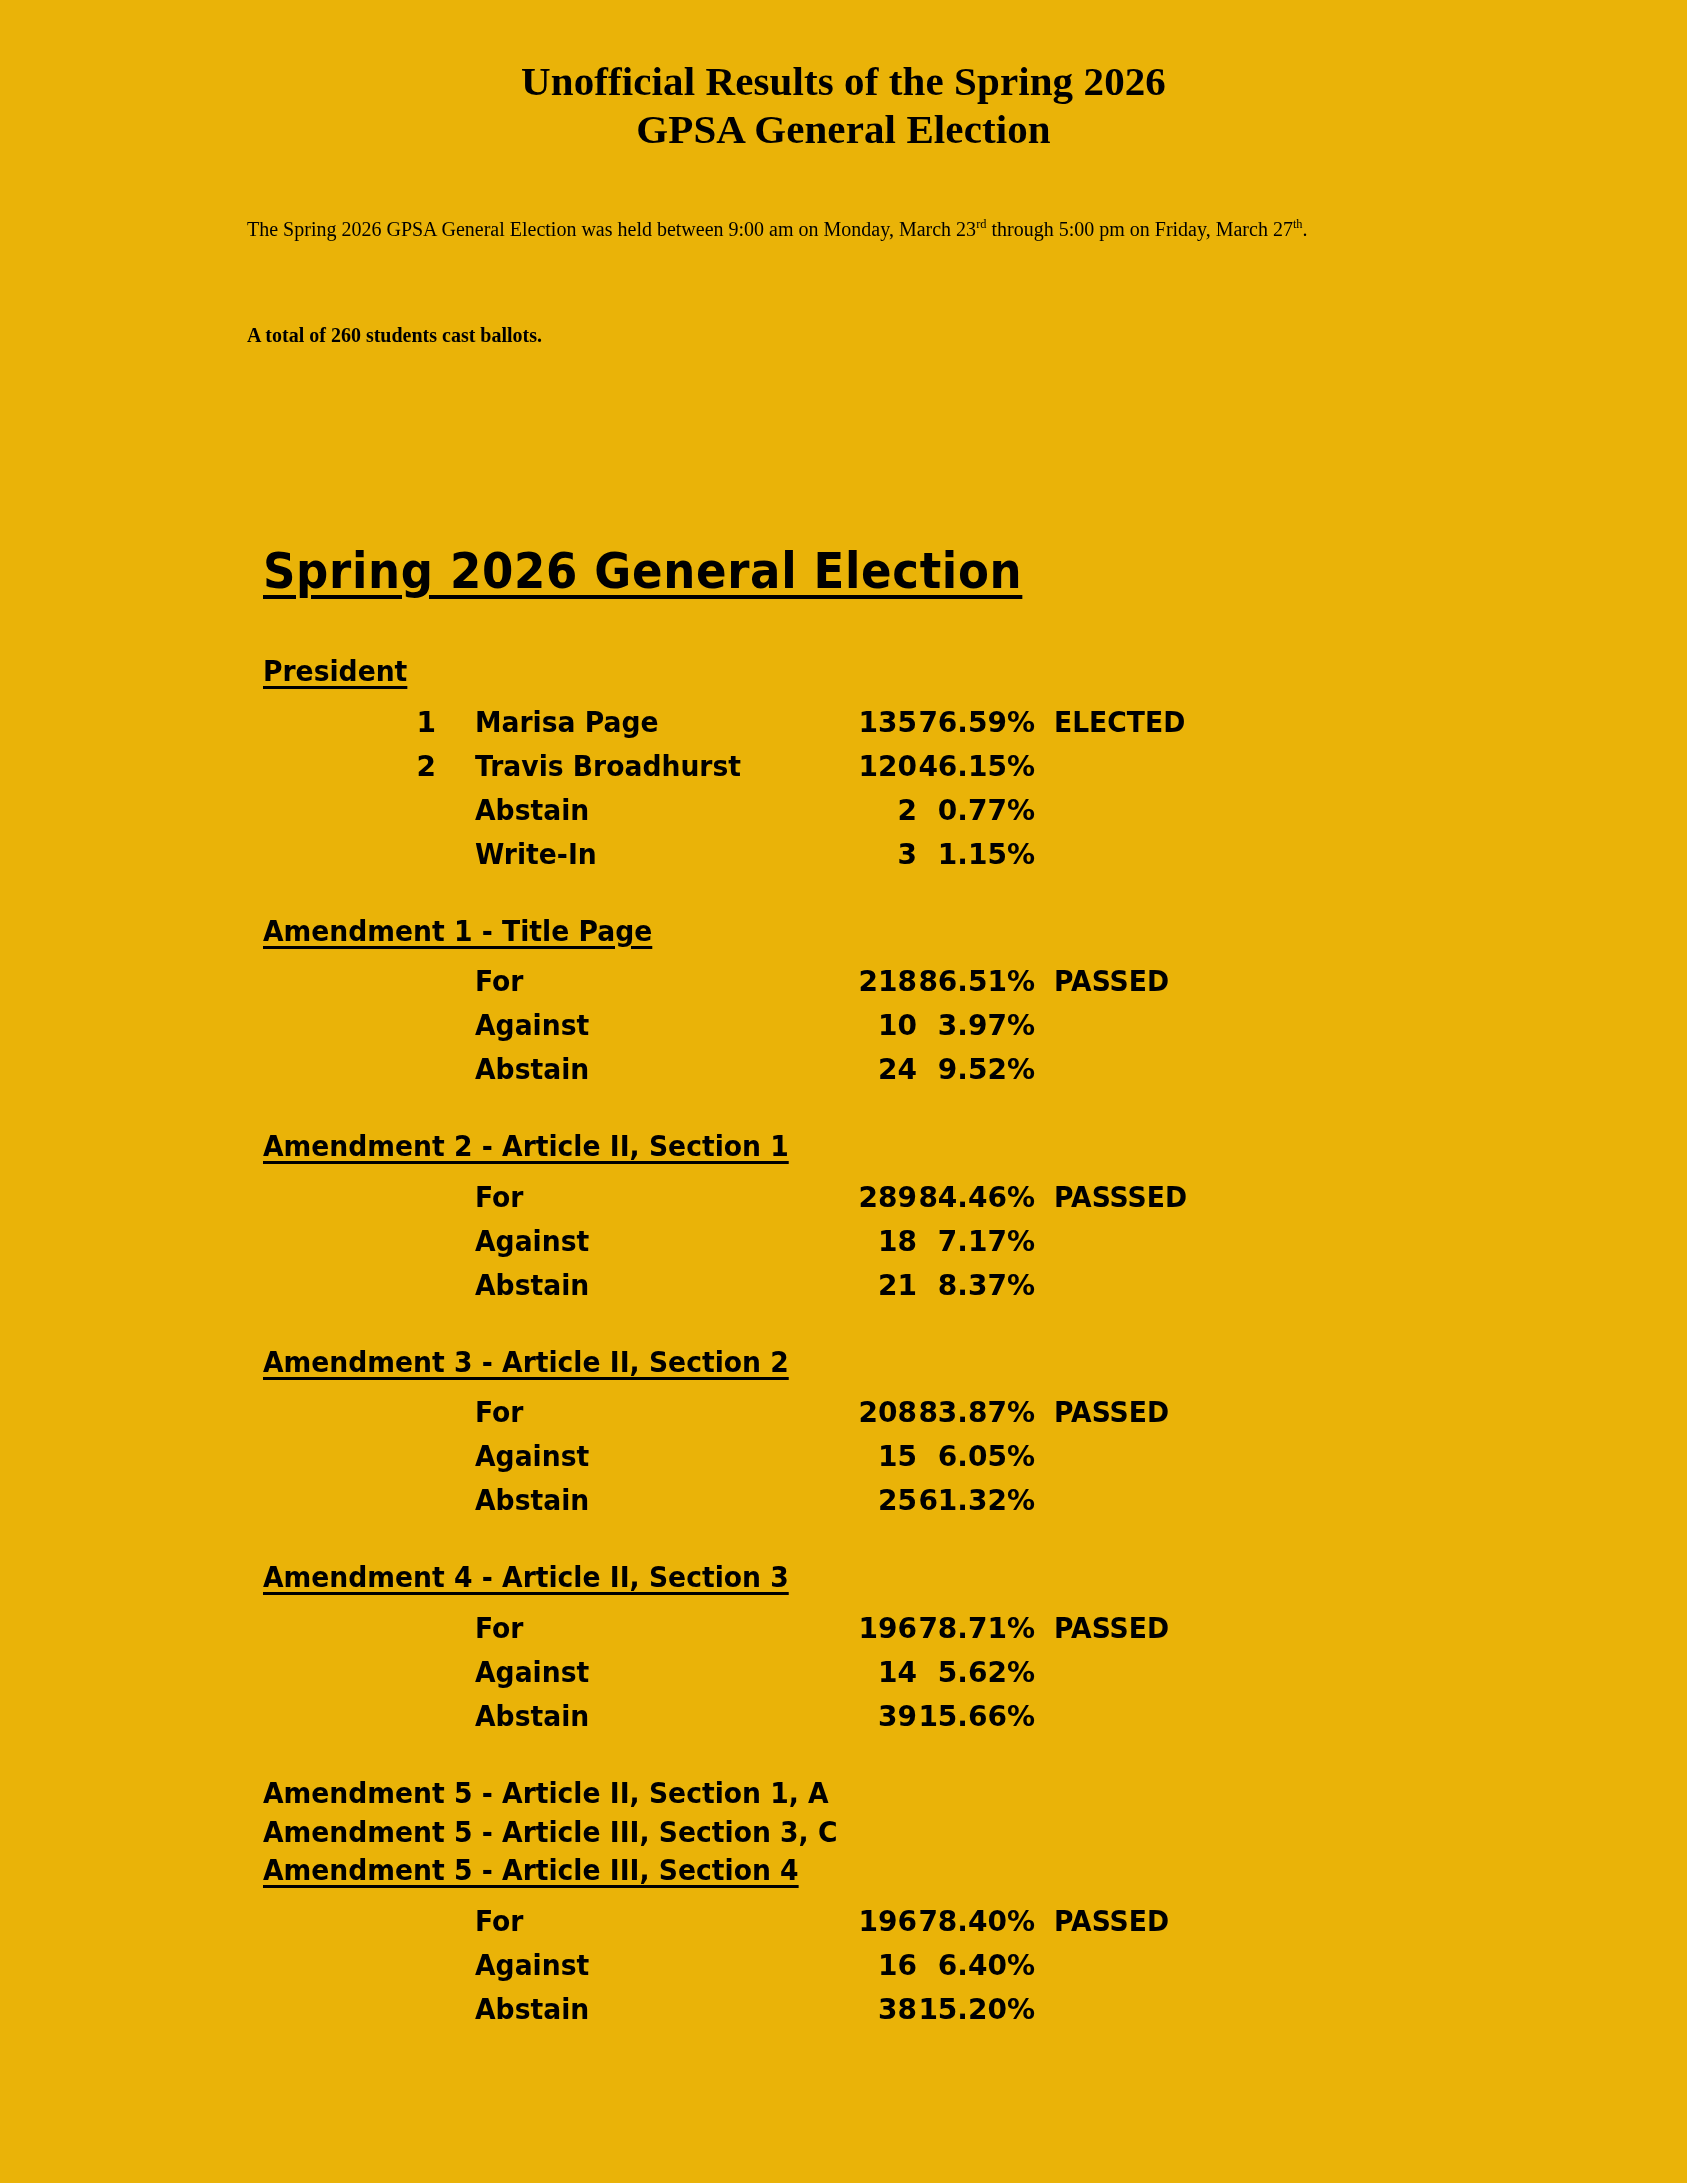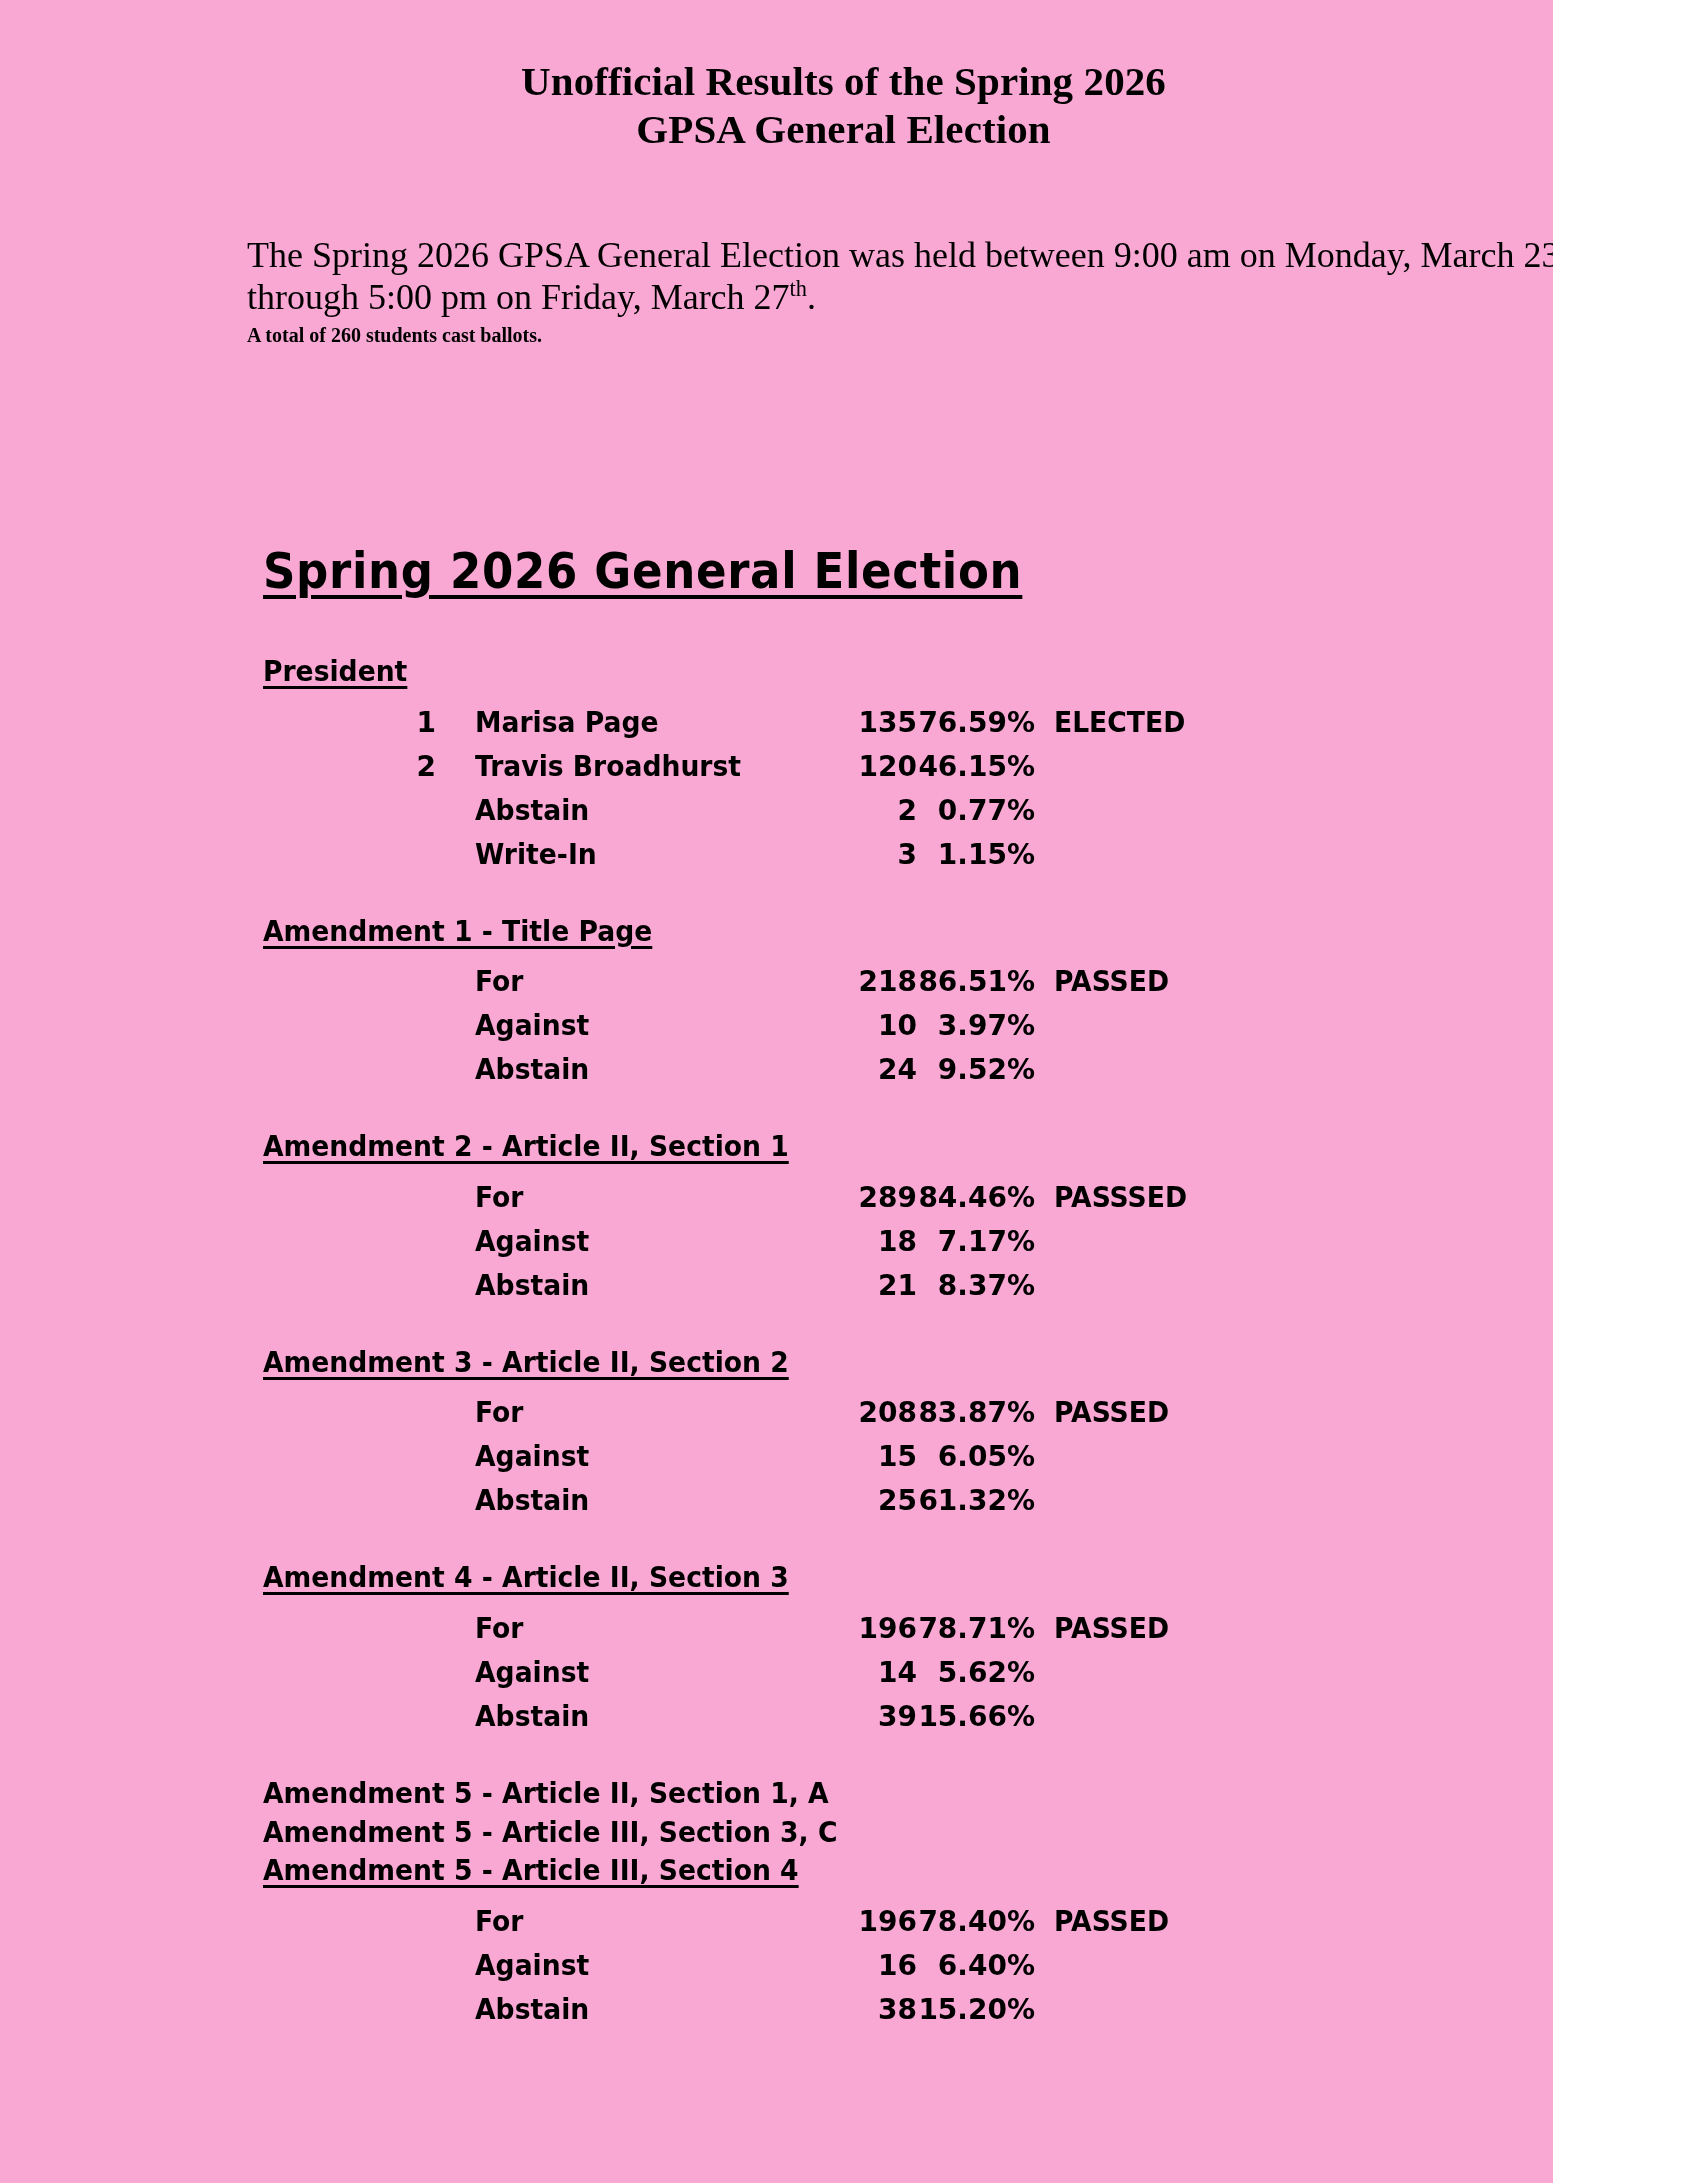--- a/index.html
+++ b/index.html
@@ -2,23 +2,23 @@
 <html style="font-size:10.6px"><head>
 <meta charset="utf-8">
 <style>
   html, body {
     margin: 0;
     padding: 0;
     background: #ffffff;
   }
   .page {
     position: relative;
-    width: 1553px;
+    width: 1687px;
     height: 2183px;
-    background: #f9a8d4;
+    background: #eab308;
     color: #000000;
     overflow: hidden;
     font-family: "Liberation Serif", "DejaVu Serif", serif;
   }
 
   
   .doc-title {
     position: absolute;
     top: 58px;
     left: 0;
@@ -31,21 +31,21 @@
     letter-spacing: 0.1px;
   }
   .doc-title .line { display: block; }
 
   
   .intro {
     position: absolute;
     top: 198px;
     left: 247px;
     width: 1343px;
-    font-size: 36px;
+    font-size: 20px;
     line-height: 1.18;
     text-align: left;
   }
   .intro sup {
     font-size: 0.62em;
     vertical-align: super;
     line-height: 0;
   }
 
   .total-line {

